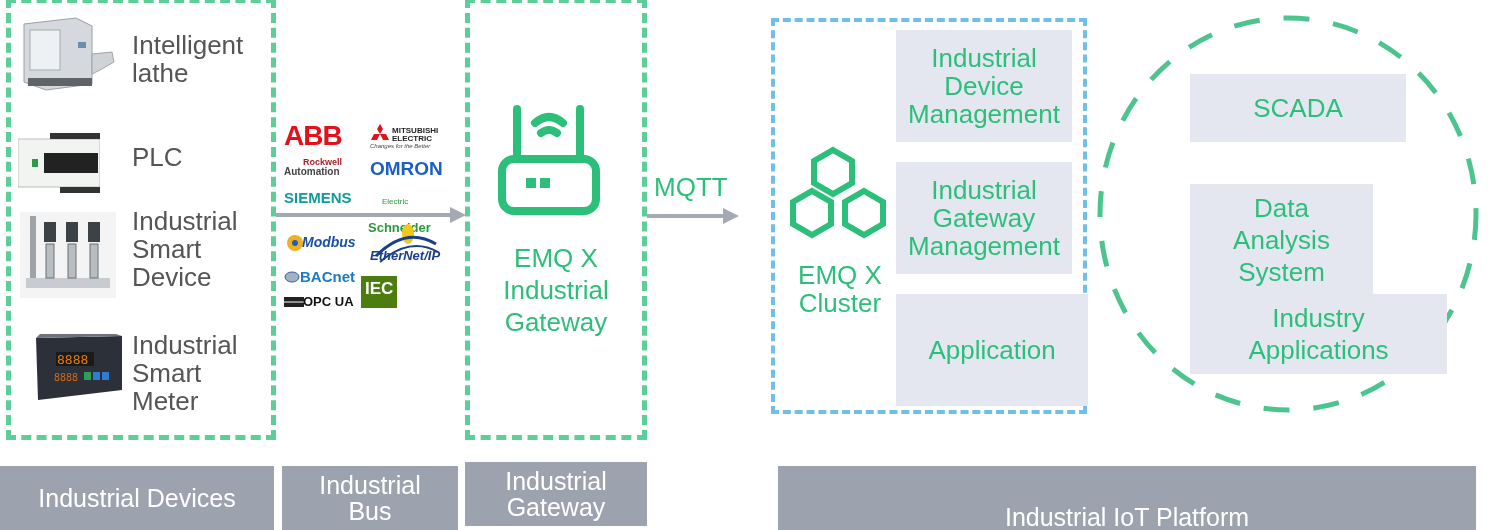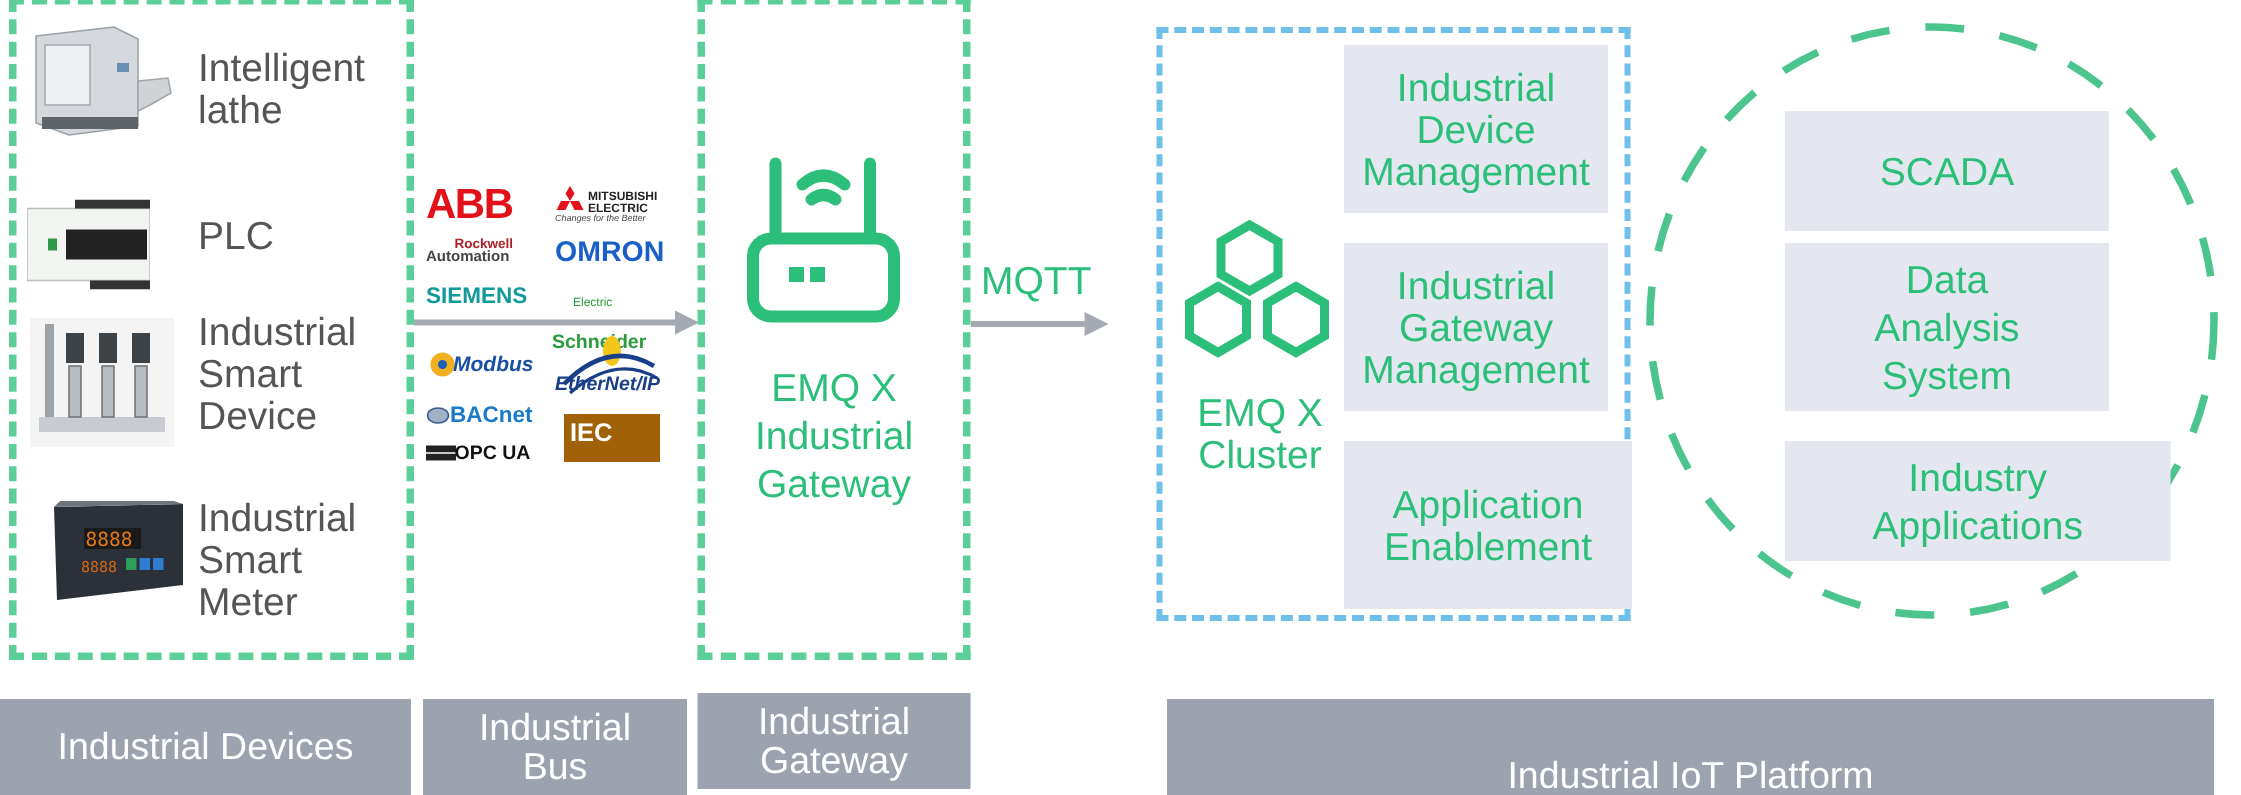--- a/index.html
+++ b/index.html
@@ -139,21 +139,21 @@
     </svg>
     <div class="logo" style="left:300px; top:268px; font-size:15px; color:#1a7ac8;">BACnet</div>
   </div>
   <div>
     <svg style="position:absolute; left:284px; top:295px;" width="20" height="14" viewBox="0 0 20 14">
       <rect x="0" y="2" width="20" height="10" fill="#222"></rect>
         <line x1="0" y1="7" x2="20" y2="7" stroke="#fff" stroke-width="1"></line>
     </svg>
     <div class="logo" style="left:303px; top:294px; font-size:13px; color:#111;">OPC UA</div>
   </div>
-  <div class="logo" style="left:376px; top:276px; width:36px; height:32px; background:#a16207;padding-left:28px;">
+  <div class="logo" style="left:361px; top:276px; width:36px; height:32px; background:#4d7c0f;">
     <span style="position:absolute; left:4px; top:3px; font-size:17px; color:#fff; font-family:'Liberation Sans', sans-serif;">IEC</span>
   </div>
 </div>
 
 <div class="abs dash-green" style="left:465px; top:-2px; width:182px; height:442px;"></div>
 <svg style="position:absolute; left:496px; top:103px;" width="106" height="115" viewBox="0 0 106 115">
   <g fill="none" stroke="#2cbf7a" stroke-linecap="round" stroke-width="8">
     <line x1="21" y1="6" x2="21" y2="55"></line>
     <line x1="84" y1="6" x2="84" y2="55"></line>
     <path d="M39,20 Q53,8 67,20"></path>
@@ -198,31 +198,30 @@
 <div class="abs mod" style="left:896px; top:162px; width:176px; height:112px;">
   <div>
     <div>Industrial</div>
     <div>Gateway</div>
     <div>Management</div>
   </div>
 </div>
 <div class="abs mod" style="left:896px; top:294px; width:192px; height:112px;">
   <div>
     <div>Application</div>
-    <div>Enablement</div>
   </div>
 </div>
 
 <svg style="position:absolute; left:1094px; top:12px;" width="392" height="402" viewBox="0 0 392 402">
   <ellipse cx="194" cy="202" rx="188" ry="196" fill="none" stroke="#4cc48e" stroke-width="5" stroke-dasharray="26 24"></ellipse>
 </svg>
-<div class="abs mod" style="left:1190px; top:74px; width:216px; height:80px;">
+<div class="abs mod" style="left:1190px; top:74px; width:216px; height:68px;">
   <div>SCADA</div>
 </div>
-<div class="abs mod" style="left:1190px; top:162px; width:216px; height:112px; line-height:32px;">
+<div class="abs mod" style="left:1190px; top:184px; width:183px; height:112px; line-height:32px;">
   <div>
     <div>Data</div>
     <div>Analysis</div>
     <div>System</div>
   </div>
 </div>
 <div class="abs mod" style="left:1190px; top:294px; width:257px; height:80px; line-height:32px;">
   <div>
     <div>Industry</div>
     <div>Applications</div>

